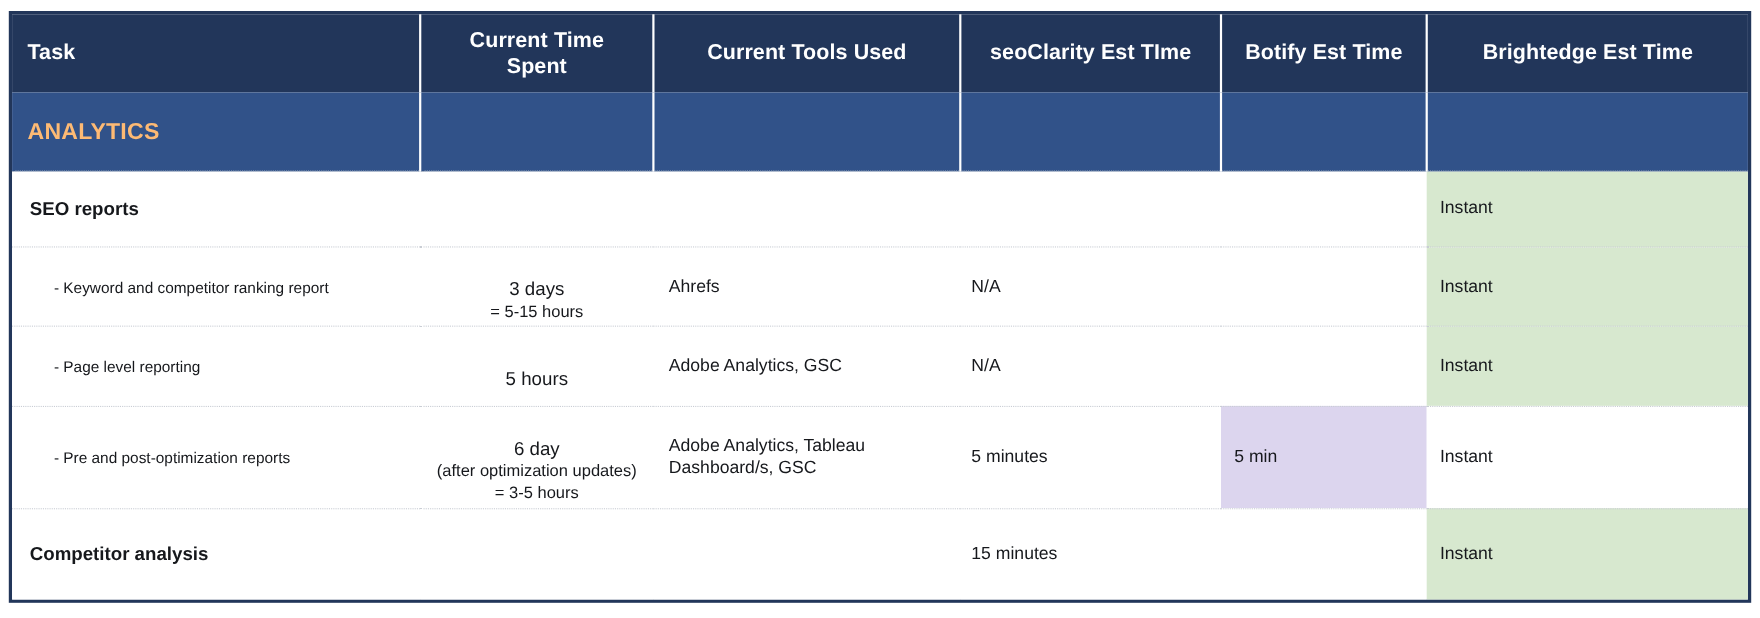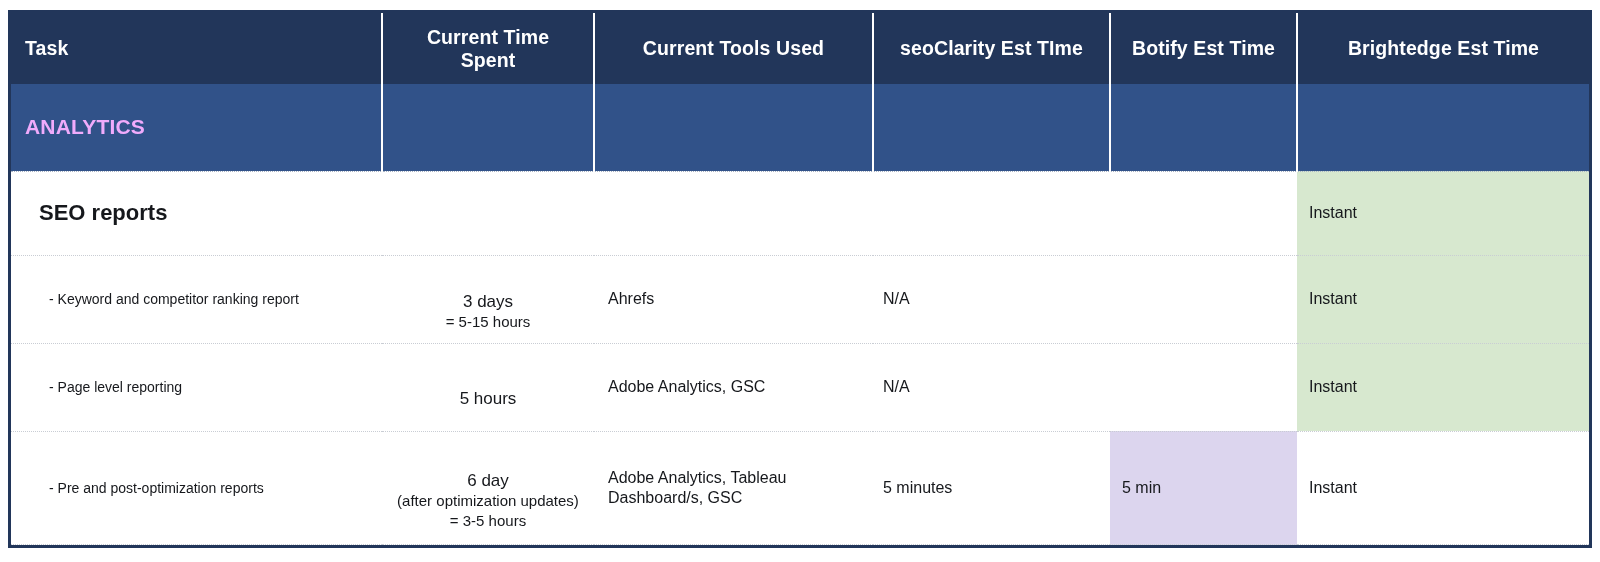--- a/index.html
+++ b/index.html
@@ -63,21 +63,21 @@
     border-right: 2px solid #ffffff;
   }
   thead th:last-child { border-right: none; }
   th .hd { padding: 0 14px; }
   th.left-head .hd { text-align: left; }
   th.ctr-head .hd { text-align: center; }
 
   
   tr.section-row td {
     background: #315289;
-    color: #f0abfc;
+    color: #fdba74;
     height: 65px;
     font-size: 21px;
     font-weight: bold;
     letter-spacing: 0.2px;
     vertical-align: middle;
     padding: 0 14px;
     border-right: 2px solid #ffffff;
     border-bottom: 1px dotted #a9b4c4;
   }
   tr.section-row td:last-child { border-right: none; }
@@ -88,22 +88,22 @@
     color: #16181c;
     vertical-align: middle;
     padding: 0 14px;
     border-bottom: 1px dotted #c9cdd4;
     background: #ffffff;
   }
   tbody tr.last-row td { border-bottom: none; }
 
   td.group-label {
     font-weight: bold;
-    font-size: 22px;
-    padding-left: 28px;
+    font-size: 17px;
+    padding-left: 16px;
   }
   td.task-sub {
     padding-left: 38px;
     font-size: 14px;
   }
 
   td.time-cell {
     text-align: center;
     line-height: 1.28;
     padding: 0 8px;
@@ -222,17 +222,27 @@
             <div class="time-main">6 day</div>
             <div class="time-note">(after optimization updates)</div>
             <div class="time-sub">= 3-5 hours</div>
           </td>
           <td class="tools-cell">Adobe Analytics, Tableau Dashboard/s, GSC</td>
           <td class="seo-cell">5 minutes</td>
           <td class="botify-cell fill-purple">5 min</td>
           <td class="bedge-cell fill-white">Instant</td>
         </tr>
 
+        <tr class="r-last last-row">
+          <td class="group-label">Competitor analysis</td>
+          <td class="time-cell">
+            <div class="time-main"></div>
+          </td>
+          <td class="tools-cell"></td>
+          <td class="seo-cell">15 minutes</td>
+          <td class="botify-cell"></td>
+          <td class="bedge-cell fill-green">Instant</td>
+        </tr>
 
       </tbody>
     </table>
   </div>
 </div>
 
 </body></html>

